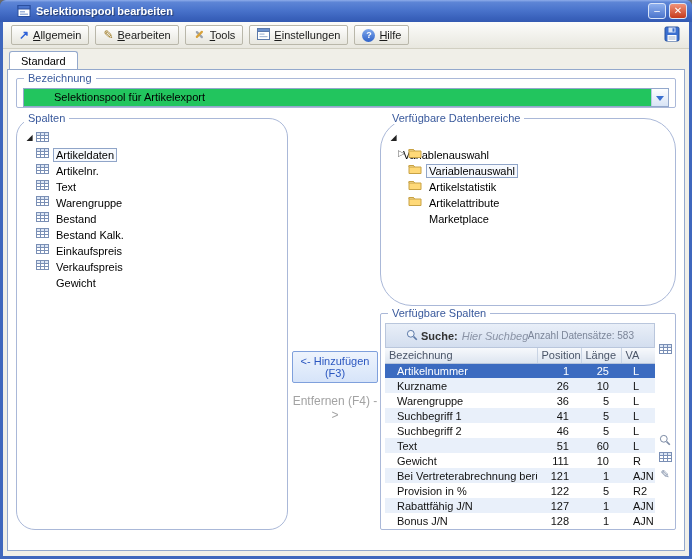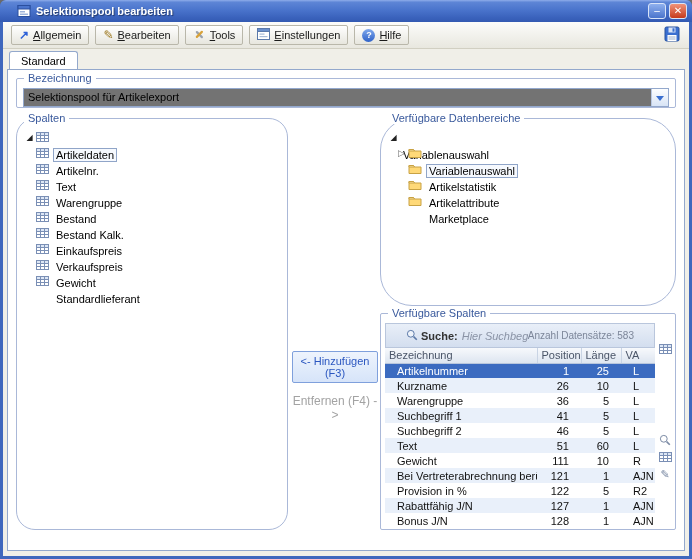--- a/index.html
+++ b/index.html
@@ -51,21 +51,21 @@
   .group { position:absolute; border:1px solid #aab8d8; border-radius:2px; background:#fff; }
   .glabel { position:absolute; top:-7px; left:7px; background:#fff; padding:0 4px;
     font-size:11px; color:#39599c; white-space:nowrap; }
   #grp-bezeichnung { left:8px; right:8px; top:8px; height:30px; }
   #grp-spalten     { left:8px; top:48px; width:272px; bottom:20px;border-radius:19px; }
   #grp-bereiche    { left:372px; right:8px; top:48px; height:188px;border-radius:32px; }
   #grp-vspalten    { left:372px; right:8px; top:243px; bottom:20px; }
 
   
   .combo { position:absolute; left:6px; right:6px; top:9px; height:19px; border:1px solid #93a8cc;
-    background:#737373; display:flex; align-items:stretch; }
+    background:#22c55e; display:flex; align-items:stretch;padding-left:26px; }
   .combo-text { flex:1; font-size:11px; padding:2px 4px; color:#000; white-space:nowrap; overflow:hidden; }
   .combo-btn { width:17px; border-left:1px solid #b9c8e2;
     background:linear-gradient(#fdfefe,#d8e4f6); display:flex; align-items:center; justify-content:center; }
   .combo-arrow { width:0; height:0; border:4px solid transparent; border-top:5px solid #3a6fd0; margin-top:5px; }
 
   
   .tree { position:absolute; left:6px; right:4px; top:10px; bottom:4px; overflow:hidden; font-size:11px; }
   .tree-row { display:flex; align-items:center; height:16px; white-space:nowrap; cursor:default; }
   .expander { width:13px; flex:0 0 13px; text-align:center; font-size:8px; color:#222; }
   .exp-closed { color:#666; font-size:9px; }
@@ -312,33 +312,20 @@
     <rect x="0.5" y="1.5" width="12" height="9" fill="#ffffff" stroke="#7a8fb5"></rect>
     <rect x="0.5" y="1.5" width="12" height="3" fill="#dce6f5" stroke="#7a8fb5"></rect>
     <line x1="0.5" y1="7.5" x2="12.5" y2="7.5" stroke="#7a8fb5"></line>
     <line x1="4.5" y1="1.5" x2="4.5" y2="10.5" stroke="#7a8fb5"></line>
     <line x1="8.5" y1="1.5" x2="8.5" y2="10.5" stroke="#7a8fb5"></line>
   </svg>
 </span>
     <span class="tree-label">Gewicht</span>
   </div>
 
-  <div class="tree-row">
-    <span class="indent"></span>
-    <span class="tree-icon">
-  <svg width="13" height="12" viewBox="0 0 13 12">
-    <rect x="0.5" y="1.5" width="12" height="9" fill="#ffffff" stroke="#7a8fb5"></rect>
-    <rect x="0.5" y="1.5" width="12" height="3" fill="#dce6f5" stroke="#7a8fb5"></rect>
-    <line x1="0.5" y1="7.5" x2="12.5" y2="7.5" stroke="#7a8fb5"></line>
-    <line x1="4.5" y1="1.5" x2="4.5" y2="10.5" stroke="#7a8fb5"></line>
-    <line x1="8.5" y1="1.5" x2="8.5" y2="10.5" stroke="#7a8fb5"></line>
-  </svg>
-</span>
-    <span class="tree-label">Standardlieferant</span>
-  </div>
 </div>
         </div>
       </div>
 
       <div class="group" id="grp-bereiche">
         <span class="glabel">Verfügbare Datenbereiche</span>
         <div class="tree">
           <div class="tree-row">
             <span class="expander">◢</span>
             <span class="tree-label">Variablenauswahl</span>

